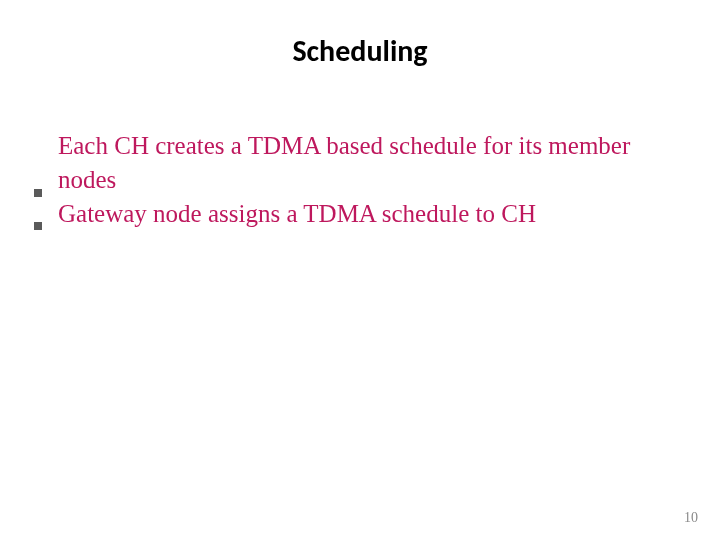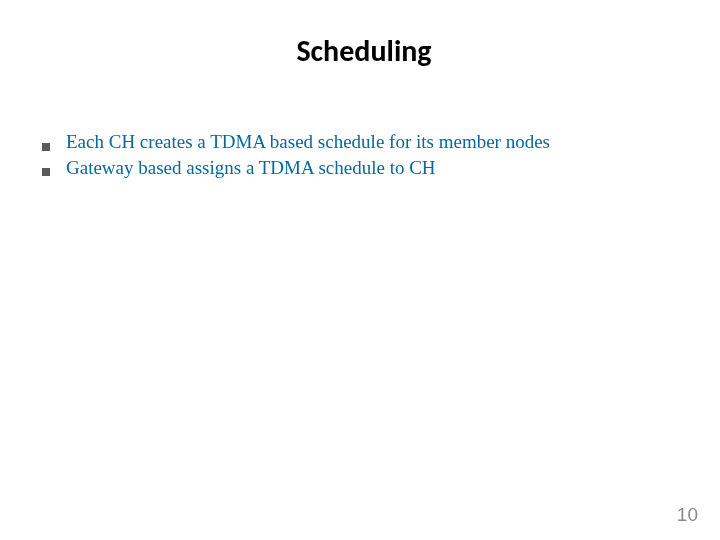--- a/index.html
+++ b/index.html
@@ -11,75 +11,75 @@
     width: 720px;
     height: 540px;
     background: #ffffff;
     font-family: "Times New Roman", Times, serif;
     position: relative;
     overflow: hidden;
   }
   .slide {
     width: 100%;
     height: 100%;
-    padding: 28px 30px 20px 38px;
+    padding: 28px 30px 20px 30px;
     position: relative;
   }
   .title {
     font-family: Calibri, "Segoe UI", Arial, sans-serif;
     font-weight: 700;
     font-size: 30px;
     color: #000;
     text-align: center;
     margin-bottom: 60px;
     margin-top: 4px;
   }
   .bullets {
     list-style: none;
     padding-left: 4px;
   }
   .bullets li {
     display: flex;
-    align-items: center;
-    font-size: 19px;
+    align-items: flex-end;
+    font-size: 25px;
     line-height: 1.35;
-    color: #0369a1;
+    color: #be185d;
     margin-bottom: 0px;
   }
   .bullet-icon {
     flex: 0 0 auto;
     width: 8px;
     height: 8px;
     background: #5a5a5a;
     margin-top: 10px;
     margin-right: 16px;
   }
   .bullet-text {
     flex: 1 1 auto;
   }
   .page-number {
     position: absolute;
     bottom: 14px;
     right: 22px;
-    font-family: Liberation Sans, sans-serif;
-    font-size: 19px;
+    font-family: Liberation Serif, serif;
+    font-size: 14px;
     color: #8a8a8a;
   }
 </style>
 </head>
 <body>
 
 <div class="slide">
   <h1 class="title">Scheduling</h1>
 
   <ul class="bullets">
     <li>
       <span class="bullet-icon"></span>
       <span class="bullet-text">Each CH creates a TDMA based schedule for its member nodes</span>
     </li>
     <li>
       <span class="bullet-icon"></span>
-      <span class="bullet-text">Gateway based assigns a TDMA schedule to CH</span>
+      <span class="bullet-text">Gateway node assigns a TDMA schedule to CH</span>
     </li>
   </ul>
 
   <div class="page-number">10</div>
 </div>
 
 </body></html>

